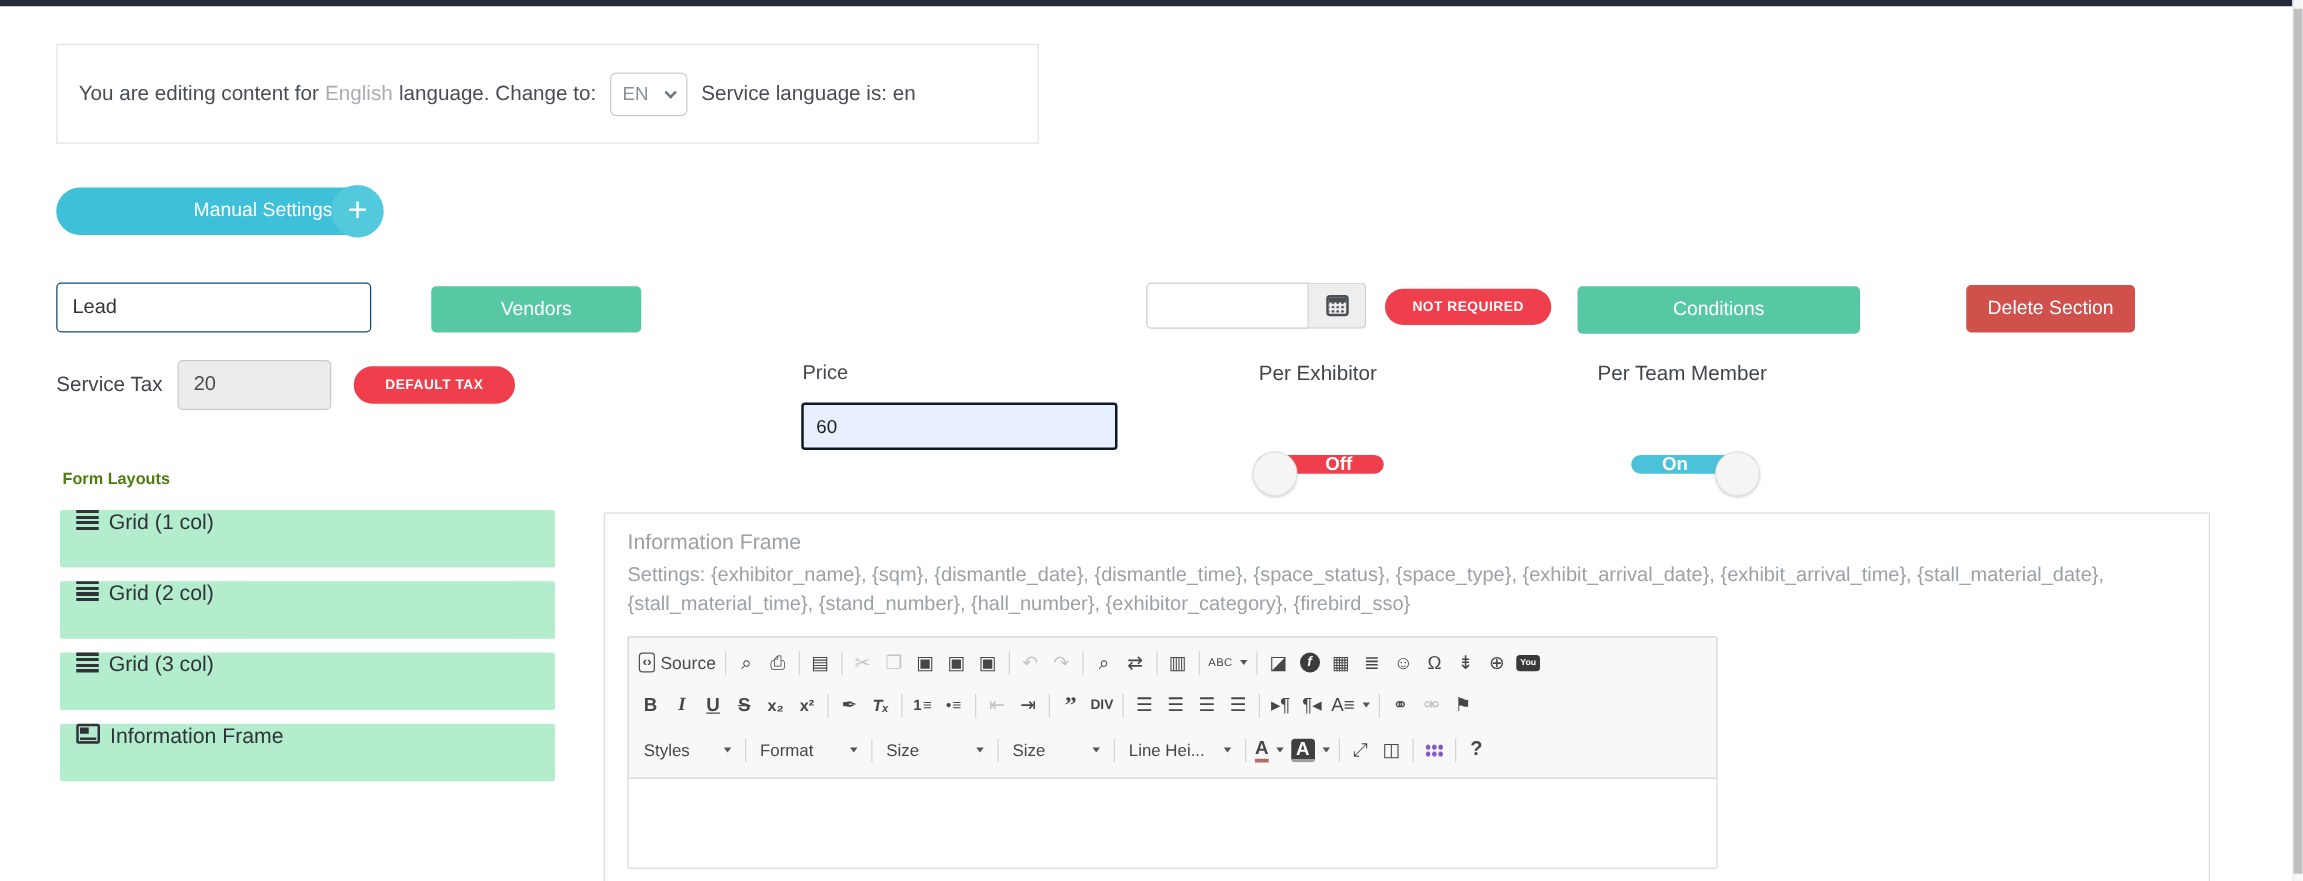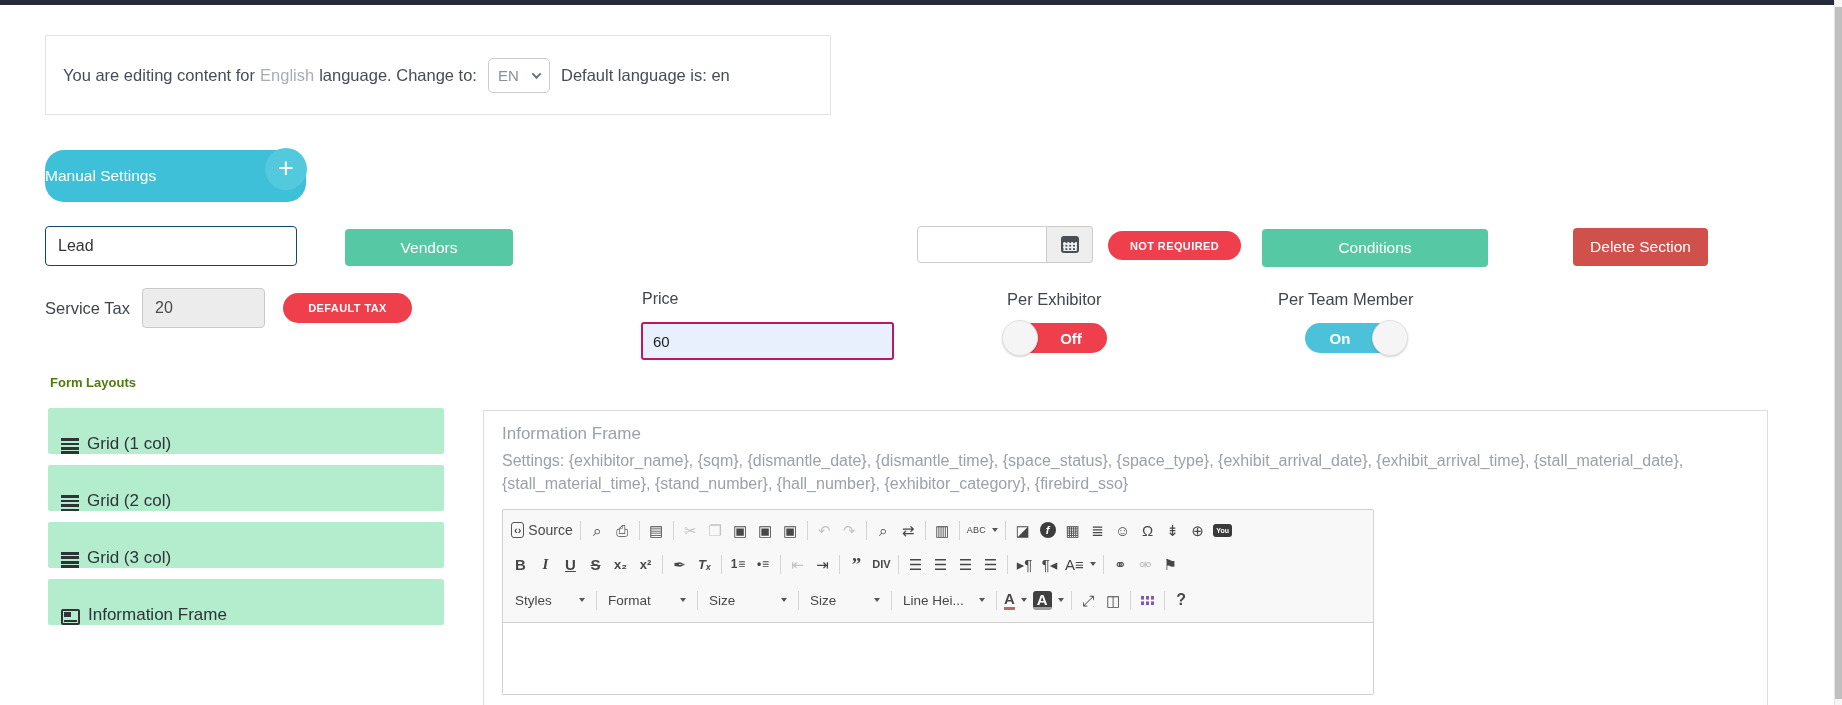--- a/index.html
+++ b/index.html
@@ -18,23 +18,23 @@
     border:1px solid #e3e3e3; background:#fff; display:flex; align-items:center;
     padding-left:17px; font-size:16.5px; color:#474c55; }
   .banner .muted { color:#a9adb4; margin:0 5px; }
   .lang-select { display:inline-flex; align-items:center; justify-content:space-between;
     width:62px; height:35px; border:1px solid #ccc; border-radius:5px; margin:0 11px;
     padding:0 9px; color:#8a9097; font-size:15px; background:#fff; cursor:pointer; }
   .chev { width:7px; height:7px; border-right:2px solid #6e747c; border-bottom:2px solid #6e747c;
     transform:rotate(45deg) translate(-1px,-1px); }
 
   
-  .manual-btn { position:absolute; left:45px; top:150px; width:261px; height:52px;
+  .manual-btn { position:absolute; left:45px; top:150px; width:261px; height:38px;
     border-radius:19px; background:#3fc0d9; color:#fff; font-size:15.5px;
-    display:flex; align-items:center; justify-content:flex-start; padding-right:40px; cursor:pointer; }
+    display:flex; align-items:center; justify-content:flex-end; padding-right:40px; cursor:pointer; }
   .plus-circle { position:absolute; right:-1px; top:-2px; width:42px; height:42px;
     border-radius:50%; background:#53c9de; display:flex; align-items:center; justify-content:center; }
   .plus-circle span { color:#fff; font-size:27px; font-weight:200; line-height:1; margin-top:-2px; }
 
   
   input { font-family:"Liberation Sans", sans-serif; outline:none; }
   .lead-input { position:absolute; left:45px; top:226px; width:252px; height:40px;
     border:1px solid #0c4a6e; border-radius:4px; padding:0 12px; font-size:16px; color:#333; }
   .btn { position:absolute; display:flex; align-items:center; justify-content:center;
     color:#fff; border-radius:4px; cursor:pointer; font-size:15.5px; }
@@ -54,41 +54,41 @@
   .not-required { left:1108px; top:231px; width:133px; height:29px; }
   .default-tax { left:283px; top:293px; width:129px; height:30px; }
 
   
   .flabel { position:absolute; font-size:16.5px; color:#41454c; }
   .service-label { left:45px; top:288px; line-height:40px; }
   .tax-input { position:absolute; left:142px; top:288px; width:123px; height:40px; background:#ececec;
     border:1px solid #c9c9c9; border-radius:4px; padding:0 12px; font-size:16px; color:#4a4a4a; }
   .price-label { left:642px; top:290px; font-size:16px; }
   .price-input { position:absolute; left:641px; top:322px; width:253px; height:38px; background:#e9f0fd;
-    border:2px solid #be185d; border-radius:3px; padding:0 10px; font-size:15px; color:#1c1e21; }
+    border:2px solid #0f172a; border-radius:3px; padding:0 10px; font-size:15px; color:#1c1e21; }
   .pe-label { left:1007px; top:290px; }
   .ptm-label { left:1278px; top:290px; }
 
-  .toggle { position:absolute; width:102px; height:30px; cursor:pointer; }
+  .toggle { position:absolute; width:102px; height:15px; cursor:pointer;margin-top:41px; }
   .pe-toggle { left:1005px; top:323px; }
   .ptm-toggle { left:1305px; top:323px; width:100px; }
   .track { position:absolute; inset:0; border-radius:15px; color:#fff; font-weight:bold; font-size:15px;
     display:flex; align-items:center; justify-content:center; }
   .toggle.off .track { background:#ef3f4d; padding-left:30px; }
   .toggle.on  .track { background:#4cc2da; padding-right:30px; }
   .knob { position:absolute; width:36px; height:36px; border-radius:50%; top:-3px;
     background:#f5f5f5; border:1px solid #e2e2e2; box-shadow:0 1px 2px rgba(0,0,0,0.18); }
   .toggle.off .knob { left:-3px; }
   .toggle.on  .knob { right:-3px; }
 
   
   .fl-title { position:absolute; left:50px; top:375px; font-size:13px; font-weight:bold; color:#4d7c0f; }
   .fl-list { position:absolute; left:48px; top:408px; width:396px; }
   .fl-item { width:396px; height:46px; margin-bottom:11px; background:#b3edce; border-radius:2px;
-    display:flex; align-items:flex-end; padding-left:13px; gap:8px; font-size:17px; color:#2f3338; cursor:grab; }
+    display:flex; align-items:flex-start; padding-left:13px; gap:8px; font-size:17px; color:#2f3338; cursor:grab; }
   .bars-icon { width:18px; height:16px;
     background:repeating-linear-gradient(to bottom, #2f3338 0 2.6px, transparent 2.6px 4.5px); }
   .newspaper-icon { width:19px; height:16px; border:2px solid #2f3338; border-radius:2px;
     background-image:linear-gradient(#2f3338,#2f3338),linear-gradient(#2f3338,#2f3338),linear-gradient(#2f3338,#2f3338);
     background-size:7px 5px, 13px 2px, 13px 2px; background-position:1px 1px, 1px 8.5px, 1px 11.5px;
     background-repeat:no-repeat; }
 
   
   .panel { position:absolute; left:483px; top:410px; width:1285px; height:400px;
     border:1px solid #dcdcdc; background:#fff; padding:13px 18px; }
@@ -146,21 +146,21 @@
 </div>
 
 <div class="banner" data-name="language-banner">
   <span data-name="banner-prefix-text">You are editing content for</span>
   <span class="muted" data-name="banner-language-word">English</span>
   <span data-name="banner-middle-text">language. Change to:</span>
   <span class="lang-select" data-name="language-select">
     <span data-name="language-select-value">EN</span>
     <span class="chev" data-name="chevron-down-icon"></span>
   </span>
-  <span data-name="banner-default-language-text">Default language is: en</span>
+  <span data-name="banner-default-language-text">Service language is: en</span>
 </div>
 
 <div class="manual-btn" data-name="manual-settings-button">
   <span data-name="manual-settings-label">Manual Settings</span>
   <span class="plus-circle" data-name="plus-icon">
       <span>+</span>
     </span>
 </div>
 
 <input class="lead-input" type="text" data-name="section-name-input" value="Lead" style="">

